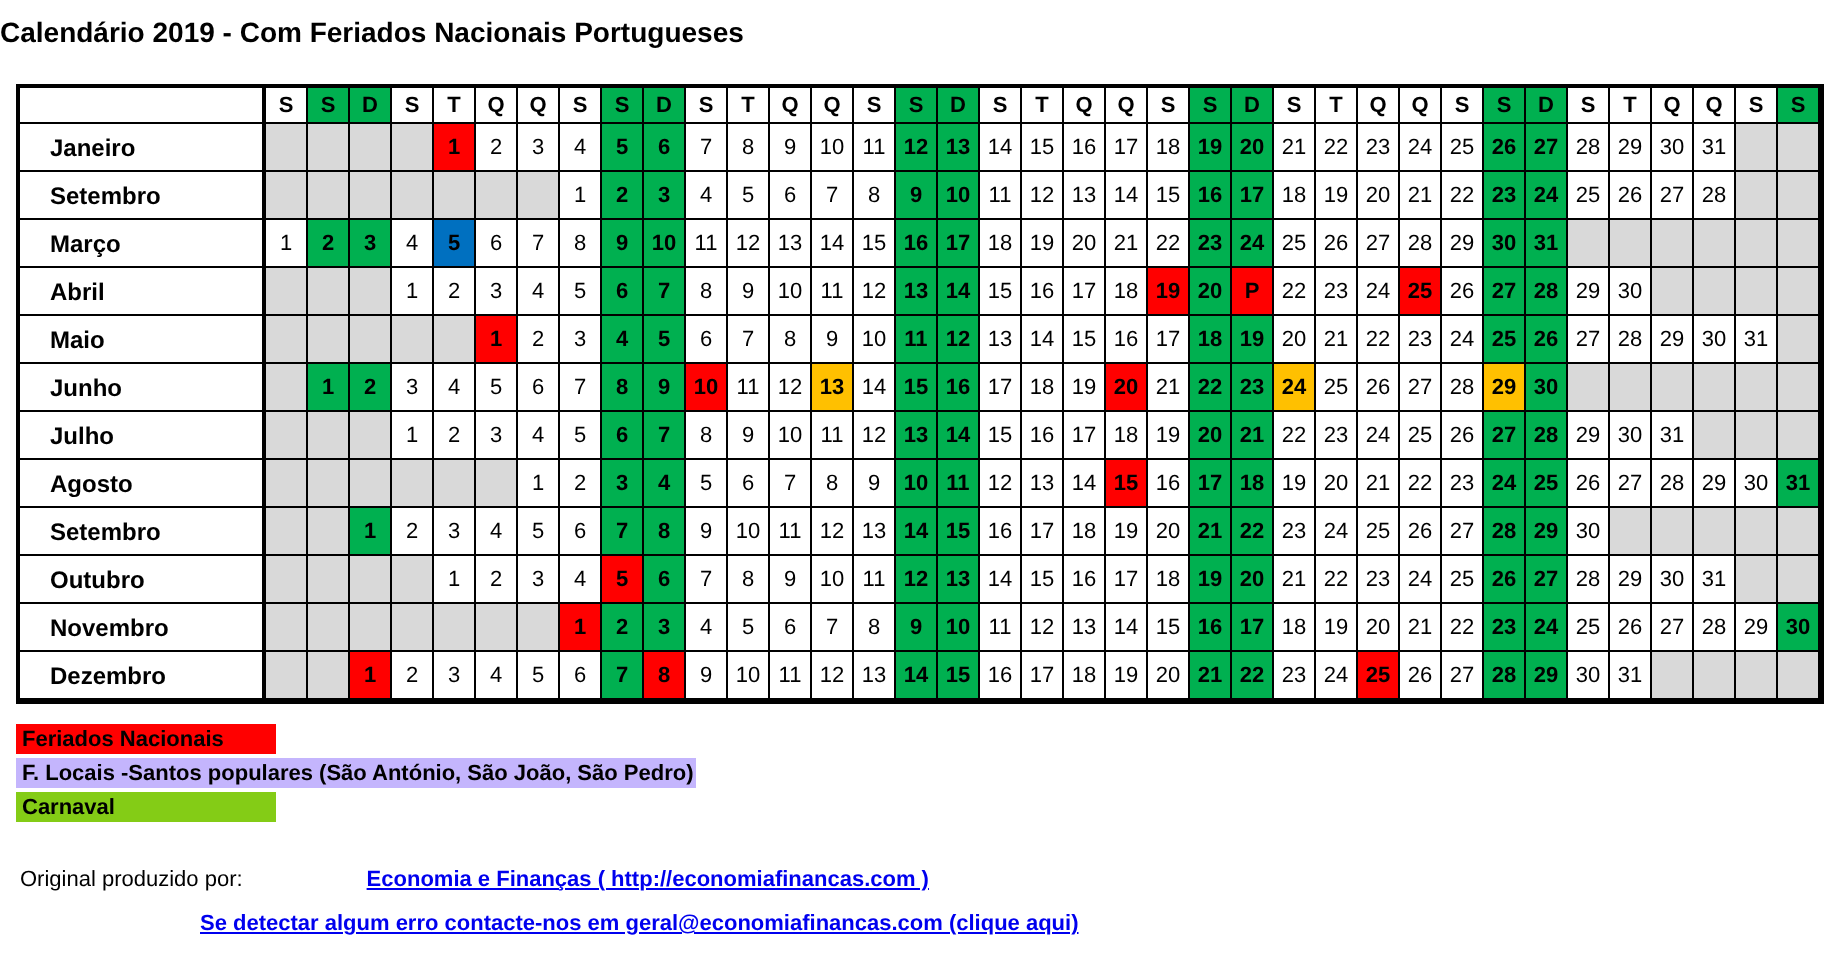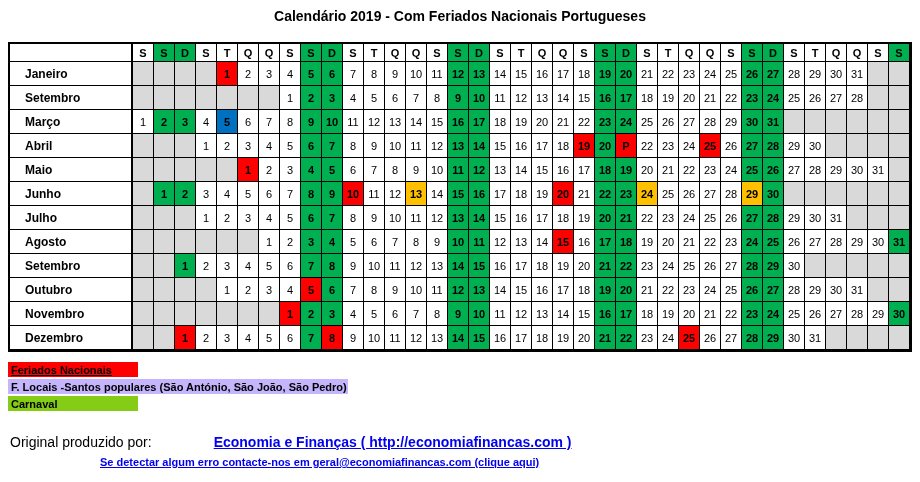--- a/index.html
+++ b/index.html
@@ -1,21 +1,21 @@
 <!DOCTYPE html>
 <html style="--weekend: #00B050; --national: #FF0000; --local: #FFC000; --carnaval: #0070C0; --empty: #D9D9D9; --link: #0000EE;"><head>
 <meta charset="utf-8">
 <style>
   html,body{margin:0;padding:0;}
   body{
     width:920px;height:482px;position:relative;background:#ffffff;
     font-family:"Liberation Sans", sans-serif;color:#000;overflow:hidden;
   }
   .title{
-    position:absolute;top:8px;left:0;width:920px;text-align:center;
+    position:absolute;top:8px;left:0;width:920px;
     font-size:14px;font-weight:bold;
   }
   .cal{
     position:absolute;left:8px;top:42px;
     display:grid;
     grid-template-columns:123px repeat(37, 21px);
     grid-template-rows:18px repeat(12, 24px);
     border:2px solid #000;
     background:#fff;
   }
@@ -29,21 +29,21 @@
   .c-weekend{background:var(--weekend);font-weight:bold;}
   .c-national{background:var(--national);font-weight:bold;}
   .c-local{background:var(--local);font-weight:bold;}
   .c-carnaval{background:var(--carnaval);font-weight:bold;}
   .c-empty{background:var(--empty);}
   .legend{position:absolute;left:8px;top:362px;}
   .legend-bar{
     height:15px;margin-bottom:2px;font-size:11px;font-weight:bold;
     display:flex;align-items:center;padding-left:3px;box-sizing:border-box;
   }
-  .footer{position:absolute;left:10px;top:434px;font-size:14px;}
+  .footer{position:absolute;left:10px;top:434px;font-size:11px;}
   .footer-line2{position:absolute;left:100px;top:456px;font-size:11px;}
   .flink{color:#0000EE;text-decoration:underline;font-weight:bold;cursor:pointer;}
   .fprefix{margin-right:62px;}
 </style>
 </head>
 <body>
 
 <div class="title">Calendário 2019 - Com Feriados Nacionais Portugueses</div>
 
 <div class="cal" id="calendar">
@@ -537,21 +537,21 @@
     <div class="cell c-weekend">29</div>
     <div class="cell ">30</div>
     <div class="cell ">31</div>
     <div class="cell c-empty"></div>
     <div class="cell c-empty"></div>
     <div class="cell c-empty"></div>
     <div class="cell c-empty"></div>
   </div>
 
 <div class="legend">
-  <div class="legend-bar" style="background: rgb(255, 0, 0); width: 130px; text-decoration: underline;">
+  <div class="legend-bar" style="background: rgb(255, 0, 0); width: 130px;">
     <span>Feriados Nacionais</span>
   </div>
   <div class="legend-bar" style="background: #c4b5fd; width: 340px;">
     <span>F. Locais -Santos populares (São António, São João, São Pedro)</span>
   </div>
   <div class="legend-bar" style="background: #84cc16; width: 130px;">
     <span>Carnaval</span>
   </div>
 </div>
 

